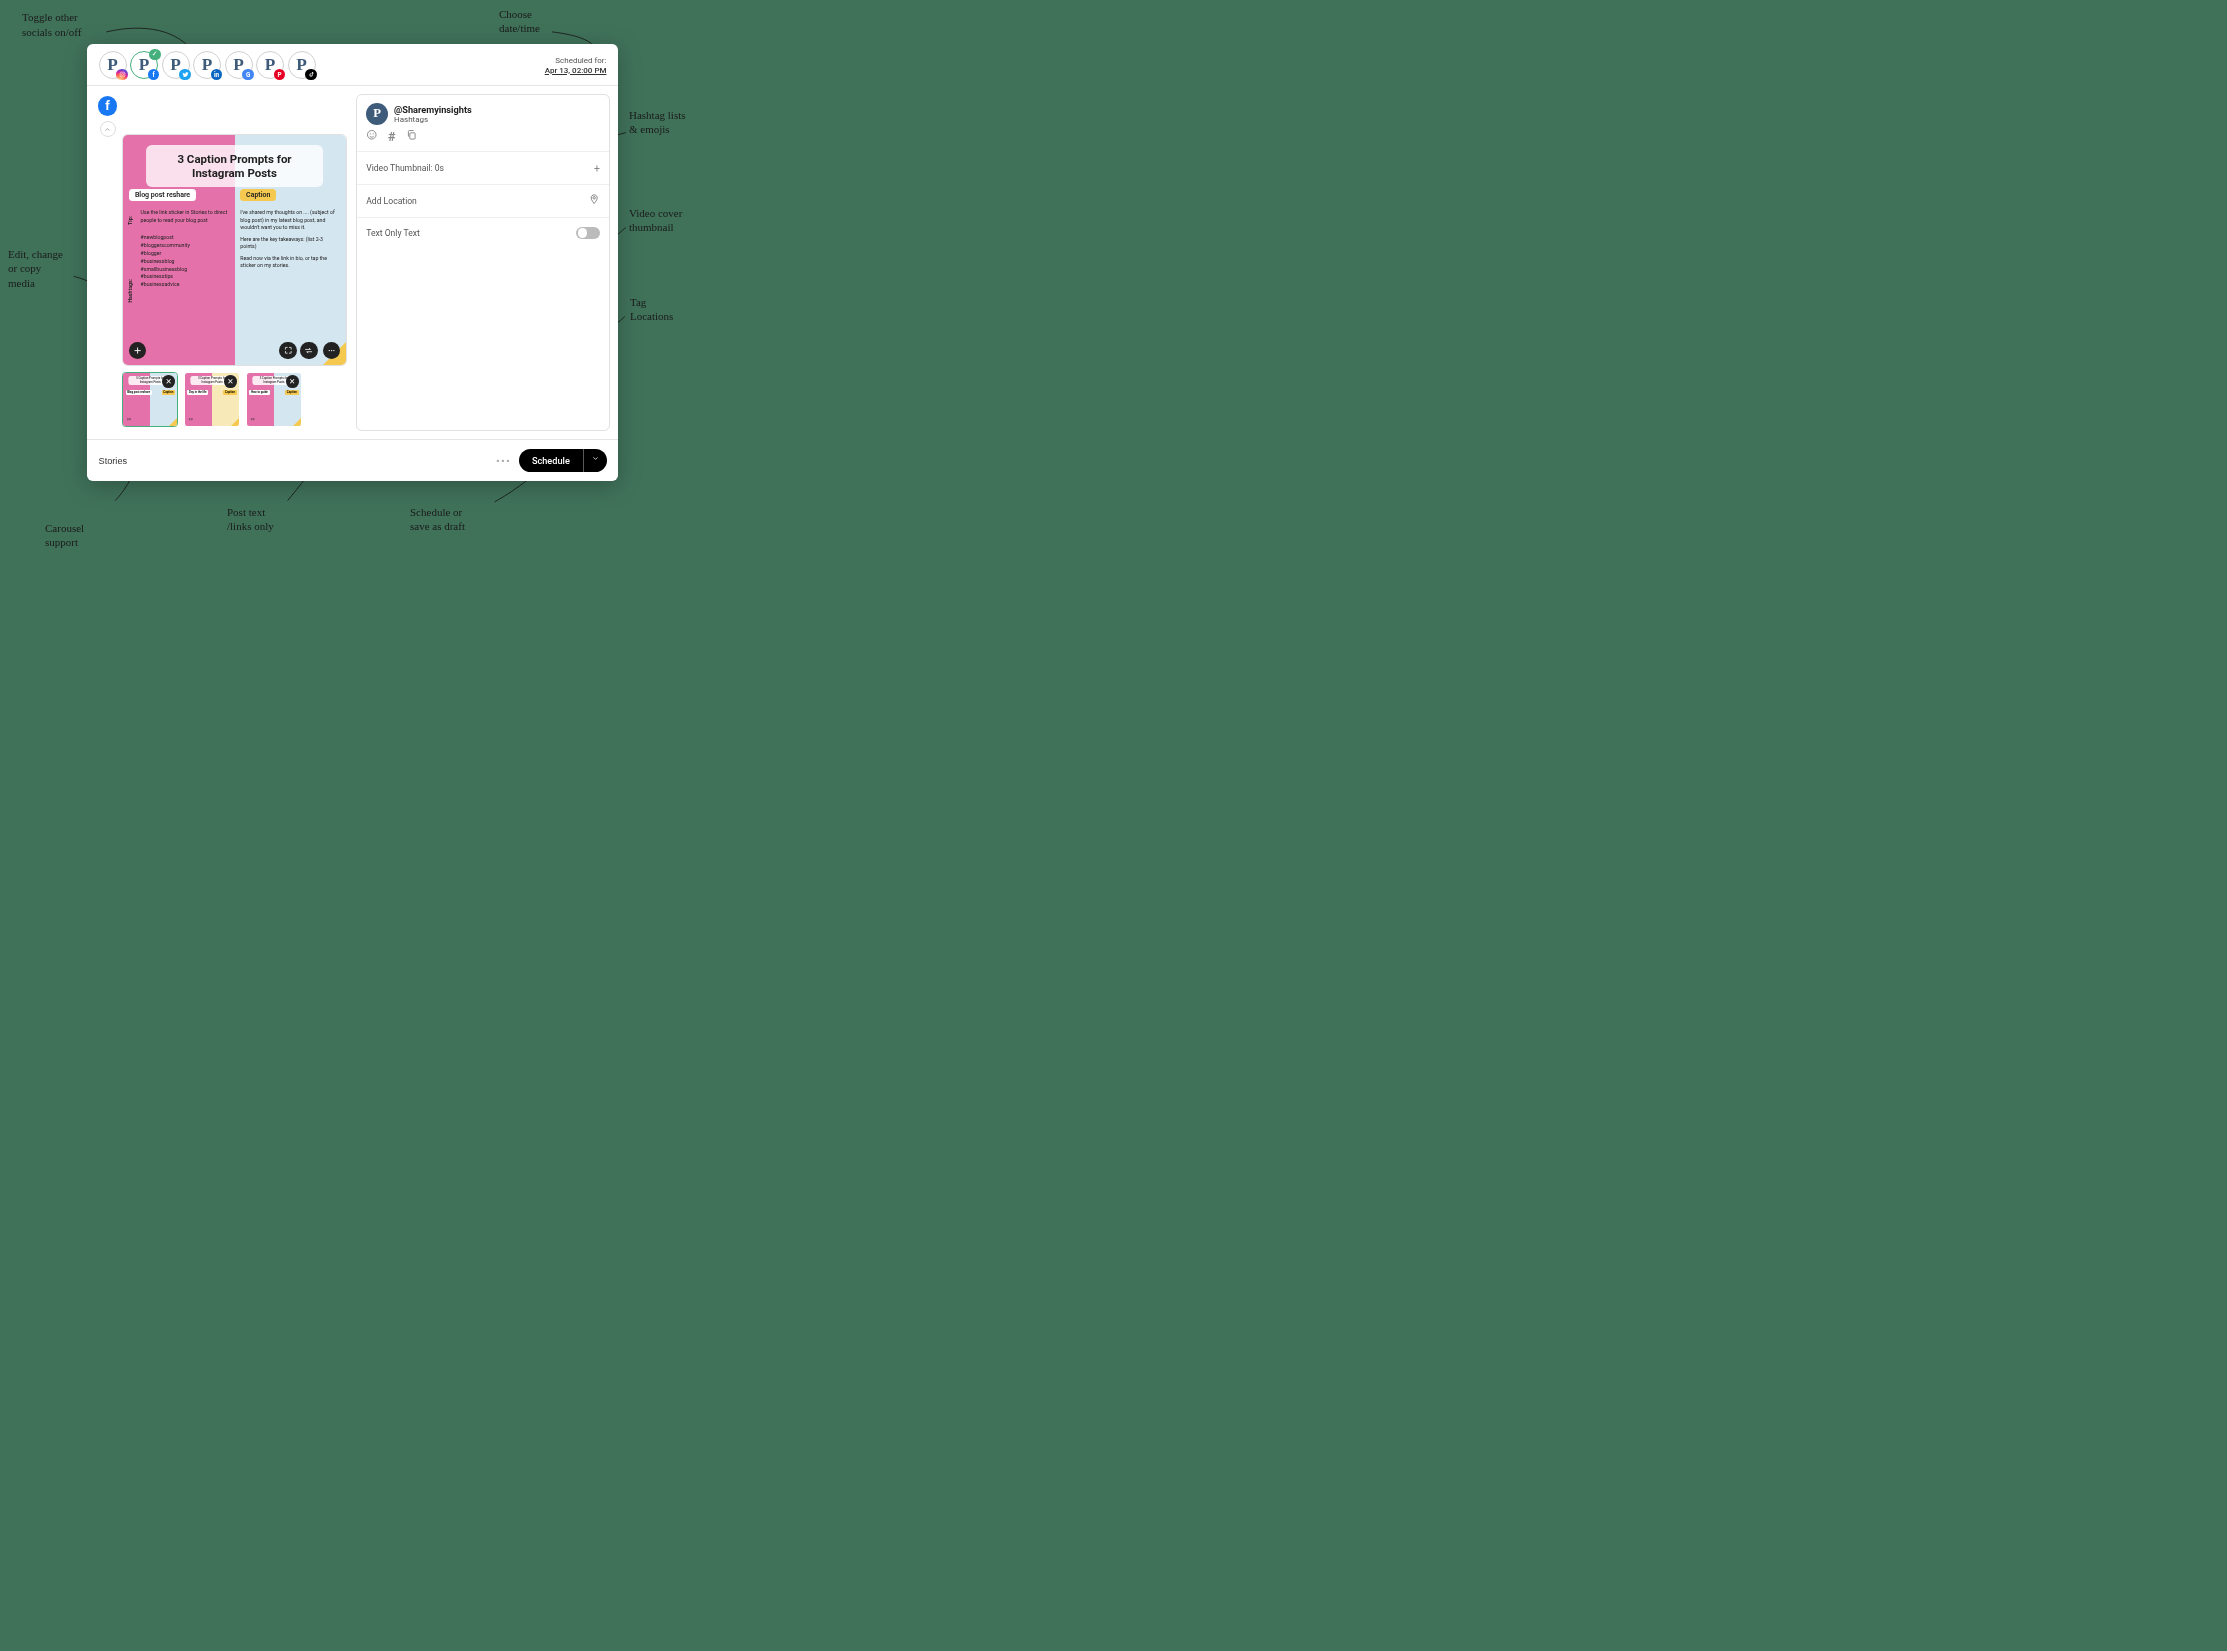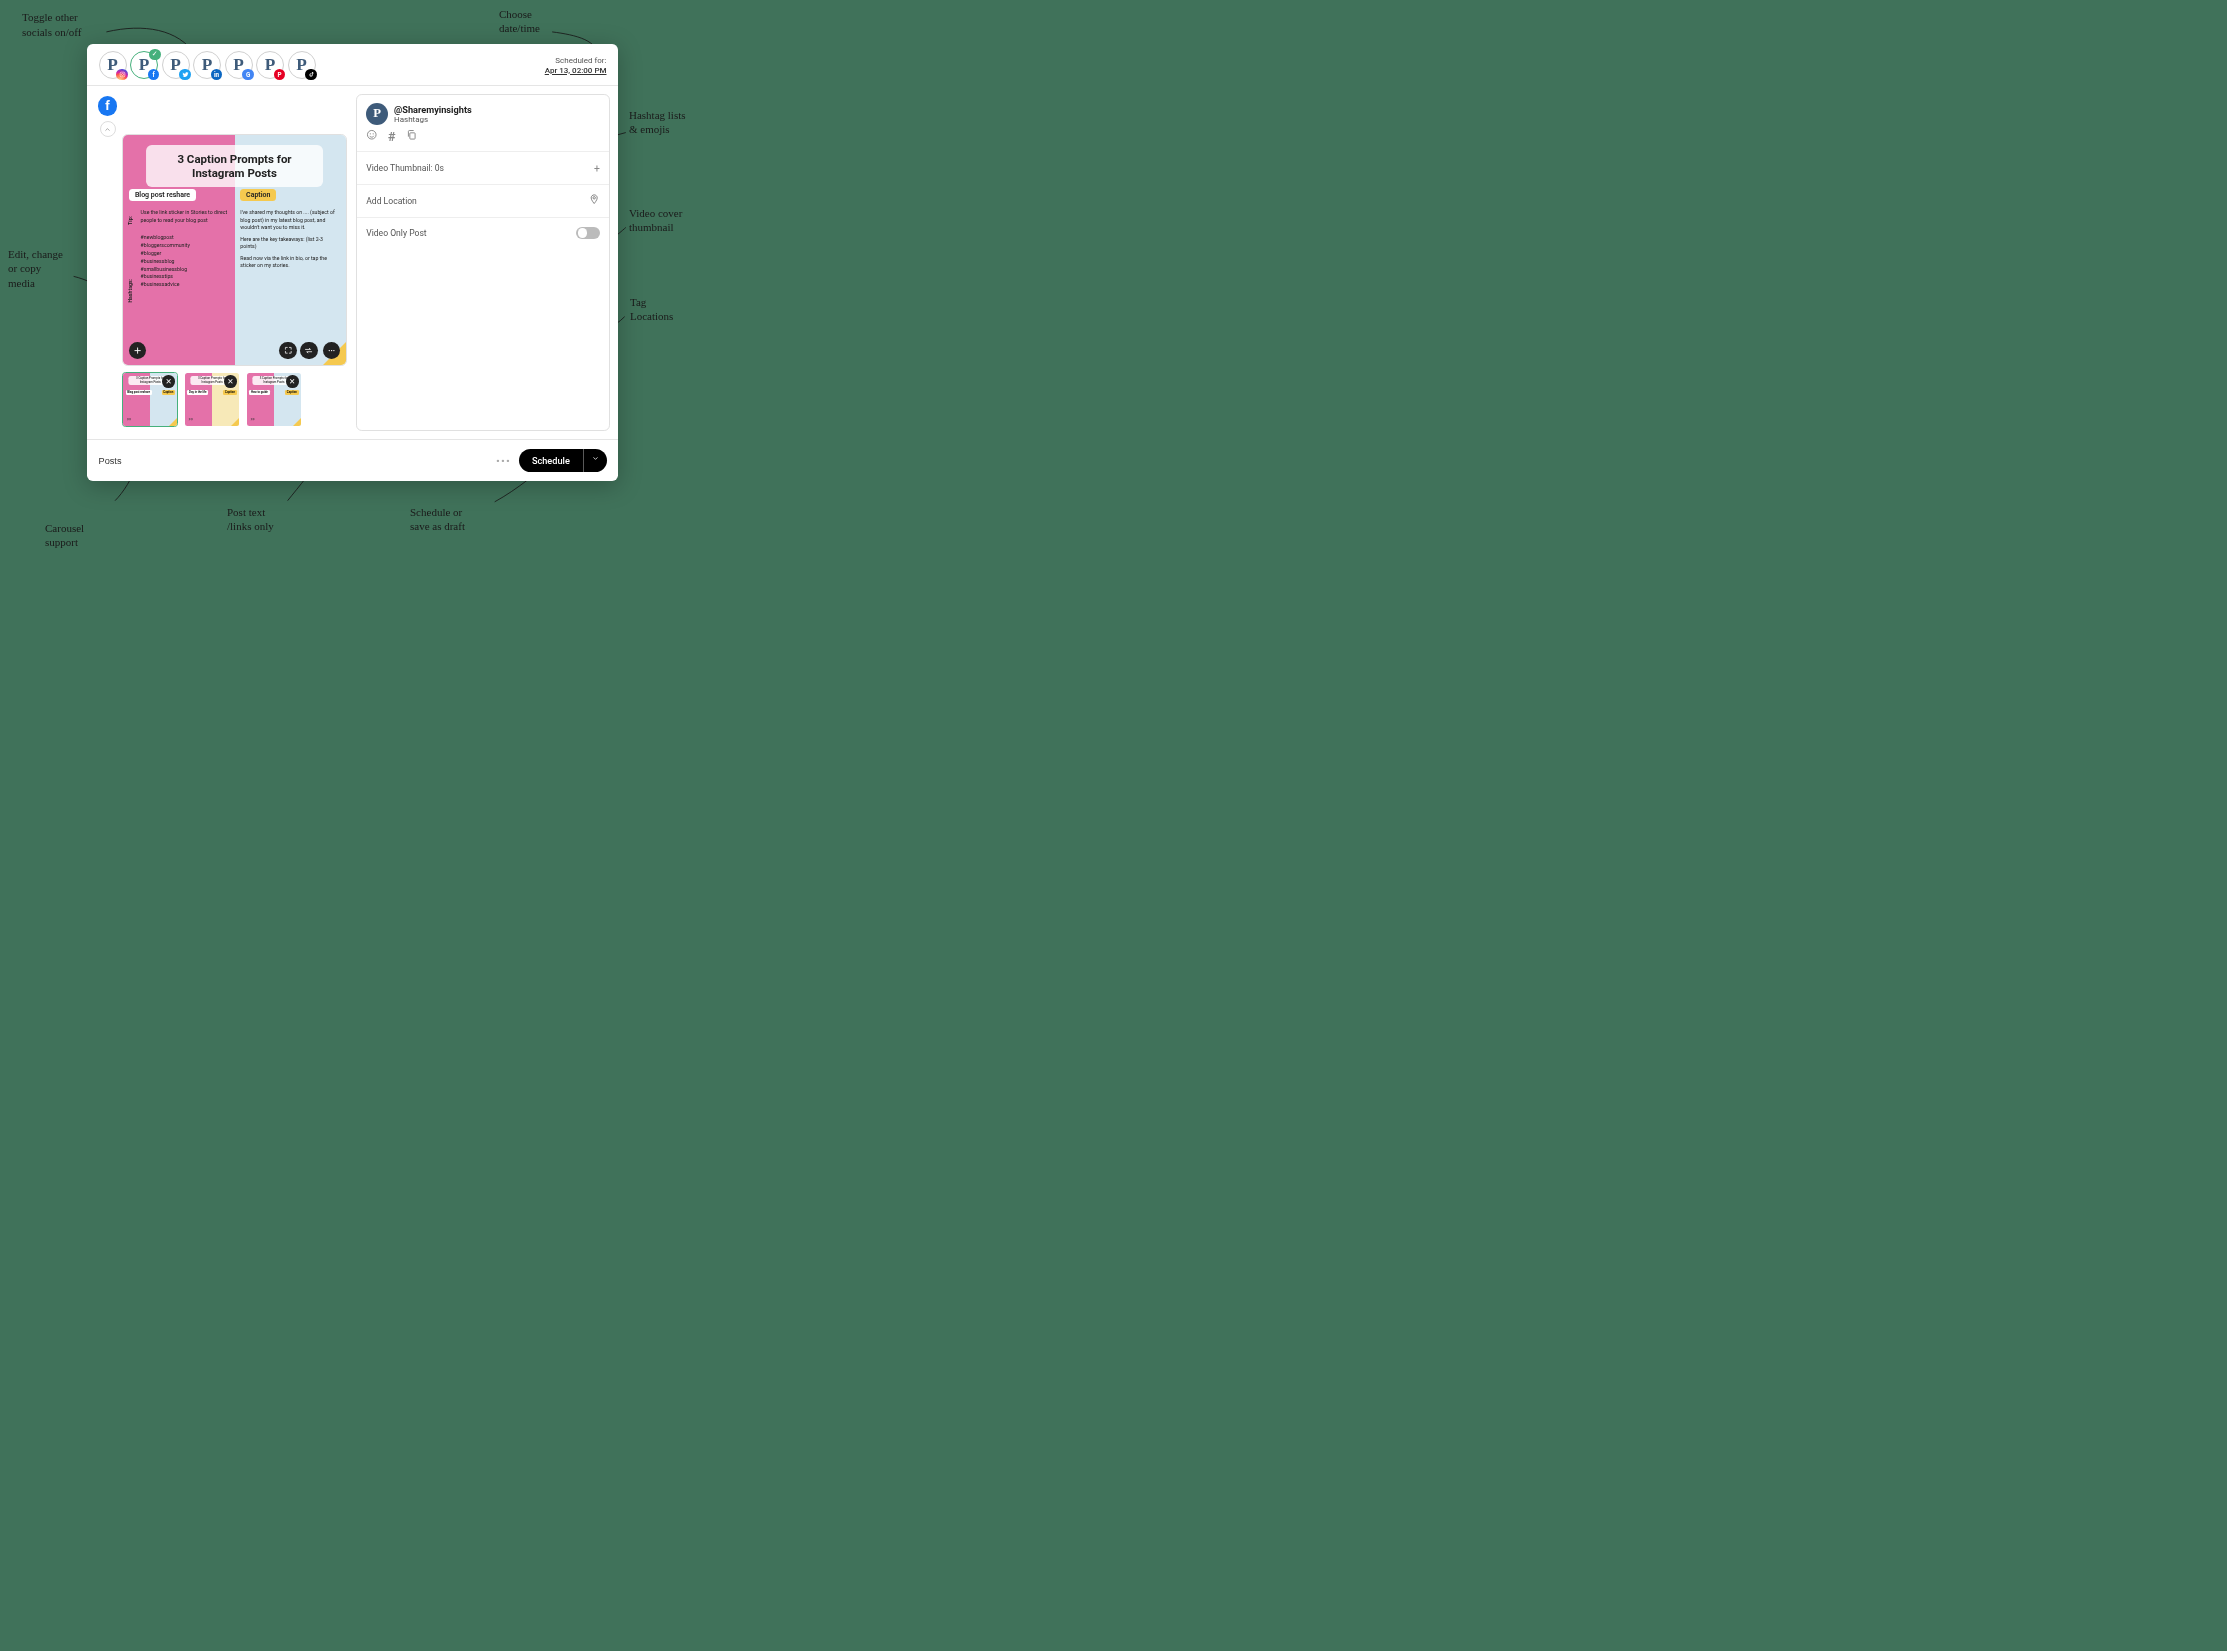--- a/index.html
+++ b/index.html
@@ -609,28 +609,28 @@
       </div>
       <div class="row">
         <span>Add Location</span>
         <span class="icon">
           <svg width="10.4" height="10.4" viewBox="0 0 24 24">
               <path d="M12 2C8.1 2 5 5.1 5 9c0 5 7 13 7 13s7-8 7-13c0-3.9-3.1-7-7-7zm0 9.5A2.5 2.5 0 1 1 12 6a2.5 2.5 0 0 1 0 5.5z" fill="none" stroke="#666" stroke-width="1.8"></path>
             </svg>
         </span>
       </div>
       <div class="row">
-        <span>Video Only Post</span>
+        <span>Text Only Text</span>
         <div class="toggle"></div>
       </div>
     </div>
   </div>
 
   <div class="modal-footer">
-    <button class="cancel-btn">Posts</button>
+    <button class="cancel-btn">Stories</button>
     <div class="footer-right">
       <span class="more-dots">•••</span>
       <div class="schedule-btn">
         <div class="main">Schedule</div>
         <div class="drop">
           <svg width="7" height="7" viewBox="0 0 24 24">
               <path d="M6 9l6 6 6-6" stroke="#fff" stroke-width="2.6" fill="none" stroke-linecap="round"></path>
             </svg>
         </div>
       </div>

